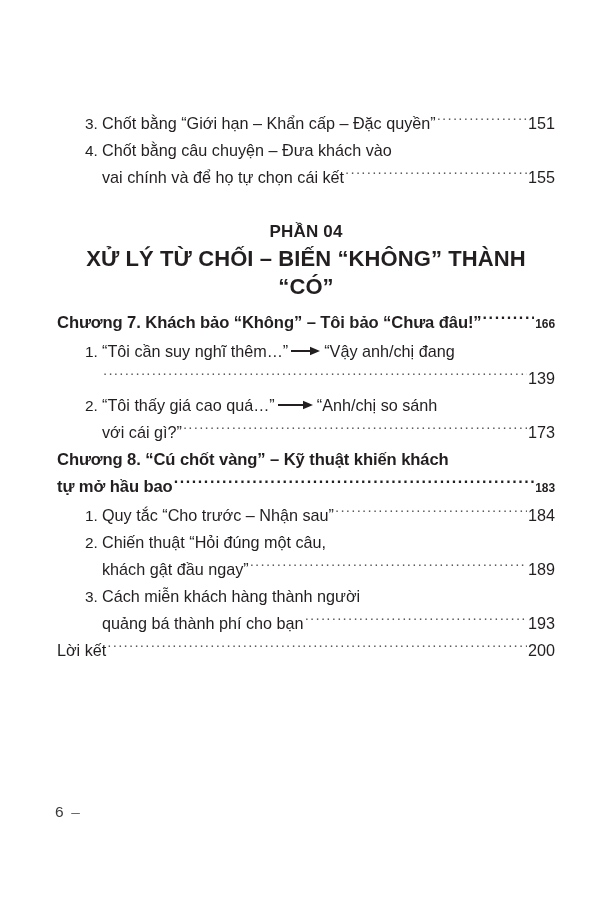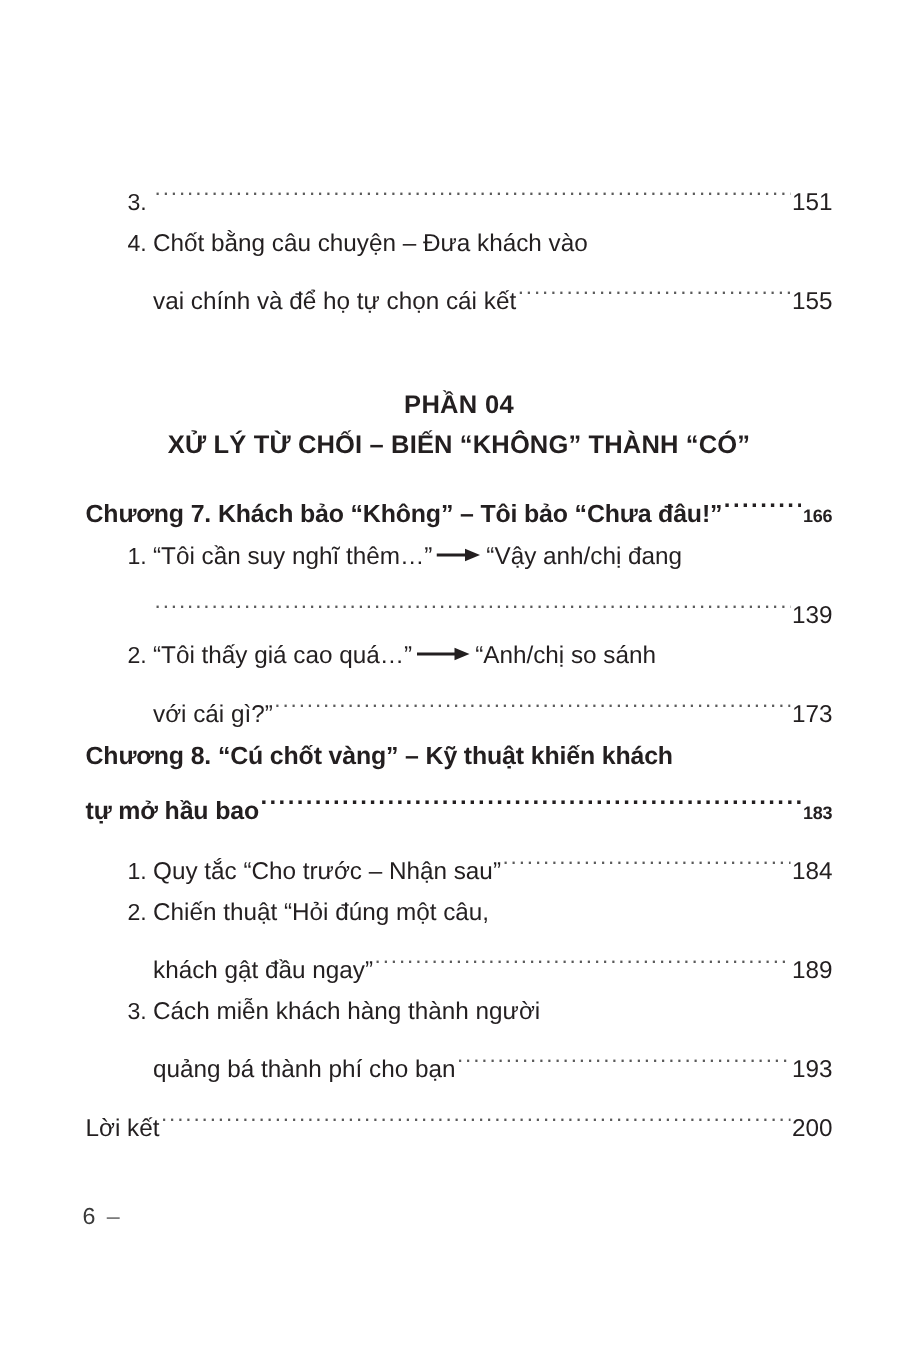--- a/index.html
+++ b/index.html
@@ -81,21 +81,20 @@
     letter-spacing: 1.25px;
     color: #5a5a5a;
     white-space: nowrap;
   }
 
   .pnum {
     flex: 0 0 auto;
     font-size: 16.2px;
     color: #231f20;
     padding-left: 0px;
-    margin-top: 12px;
   }
 
   
   .sub .txt { padding-left: 0; }
 
   
   .line.cont-line .num { visibility: hidden; }
 
   
   .chapter .line {
@@ -110,30 +109,30 @@
     letter-spacing: 1.6px;
     color: #231f20;
     bottom: 0.05em;
   }
 
   
   .part {
     text-align: center;
     font-weight: bold;
     color: #231f20;
-    margin-top: 42px;
+    margin-top: 28px;
     margin-bottom: 8px;
   }
   .part .part-num {
     font-size: 17px;
     letter-spacing: 0.2px;
     line-height: 26px;
   }
   .part .part-title {
-    font-size: 17px;
+    font-size: 22px;
     letter-spacing: 0.1px;
     line-height: 28px;
   }
 
   .arrow {
     display: inline-block;
     position: relative;
     width: 30px;
     height: 0.72em;
     vertical-align: -0.03em;
@@ -157,20 +156,21 @@
 </head>
 <body>
 
 <div class="page">
 
   <div class="toc">
 
     <div class="entry sub">
       <div class="line">
         <span class="num">3.</span>
+        <span class="txt">Chốt bằng “Giới hạn – Khẩn cấp – Đặc quyền”</span>
         <span class="leader"></span>
         <span class="pnum">151</span>
       </div>
     </div>
 
     <div class="entry sub">
       <div class="line">
         <span class="num">4.</span>
         <span class="txt">Chốt bằng câu chuyện – Đưa khách vào</span>
       </div>

